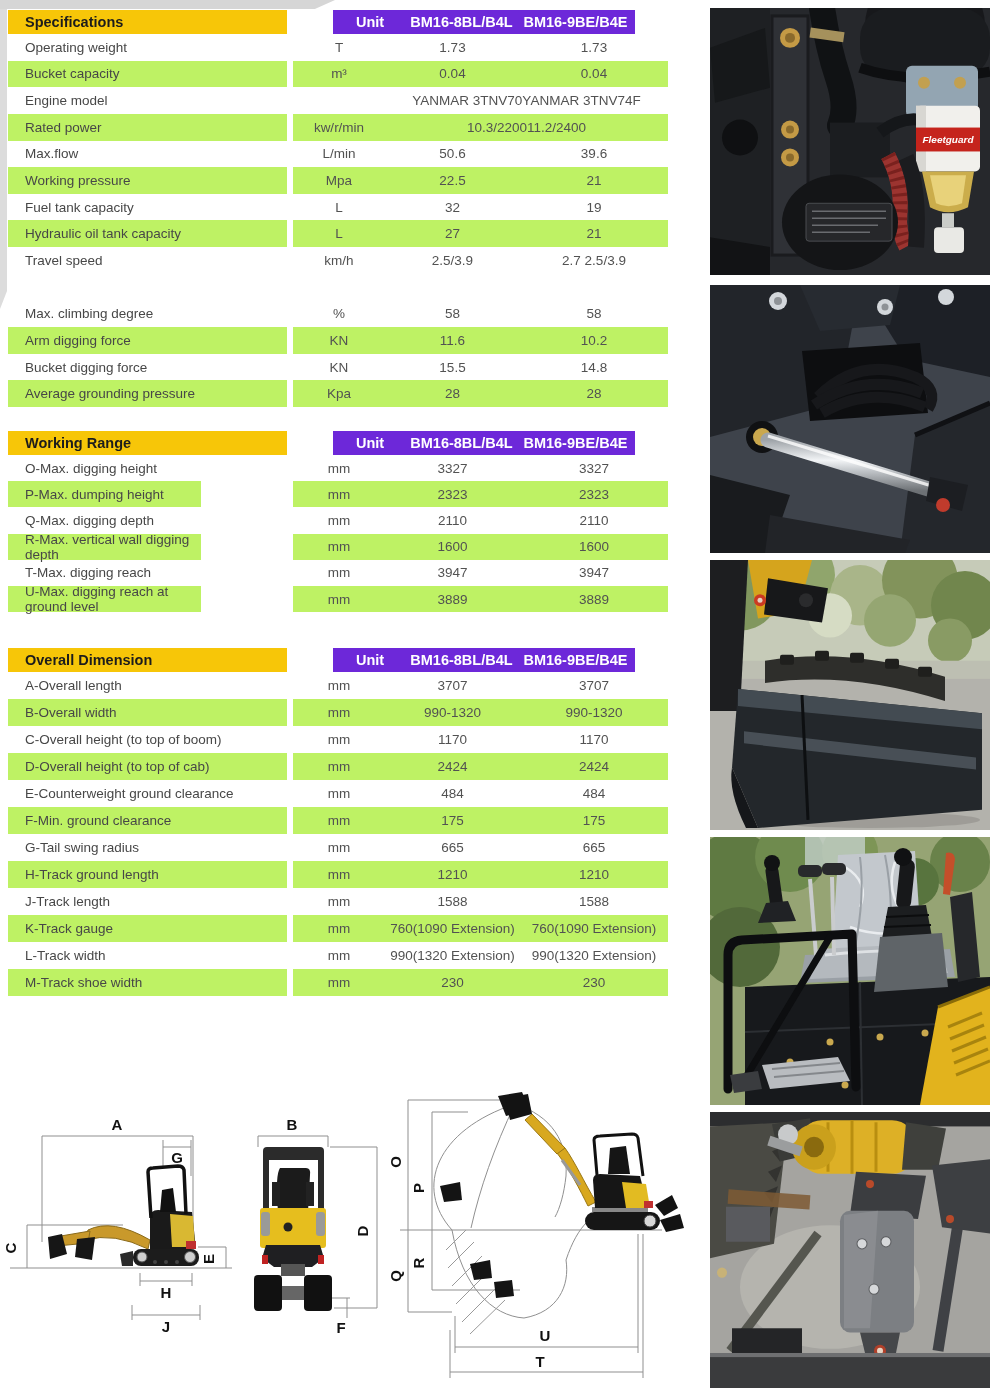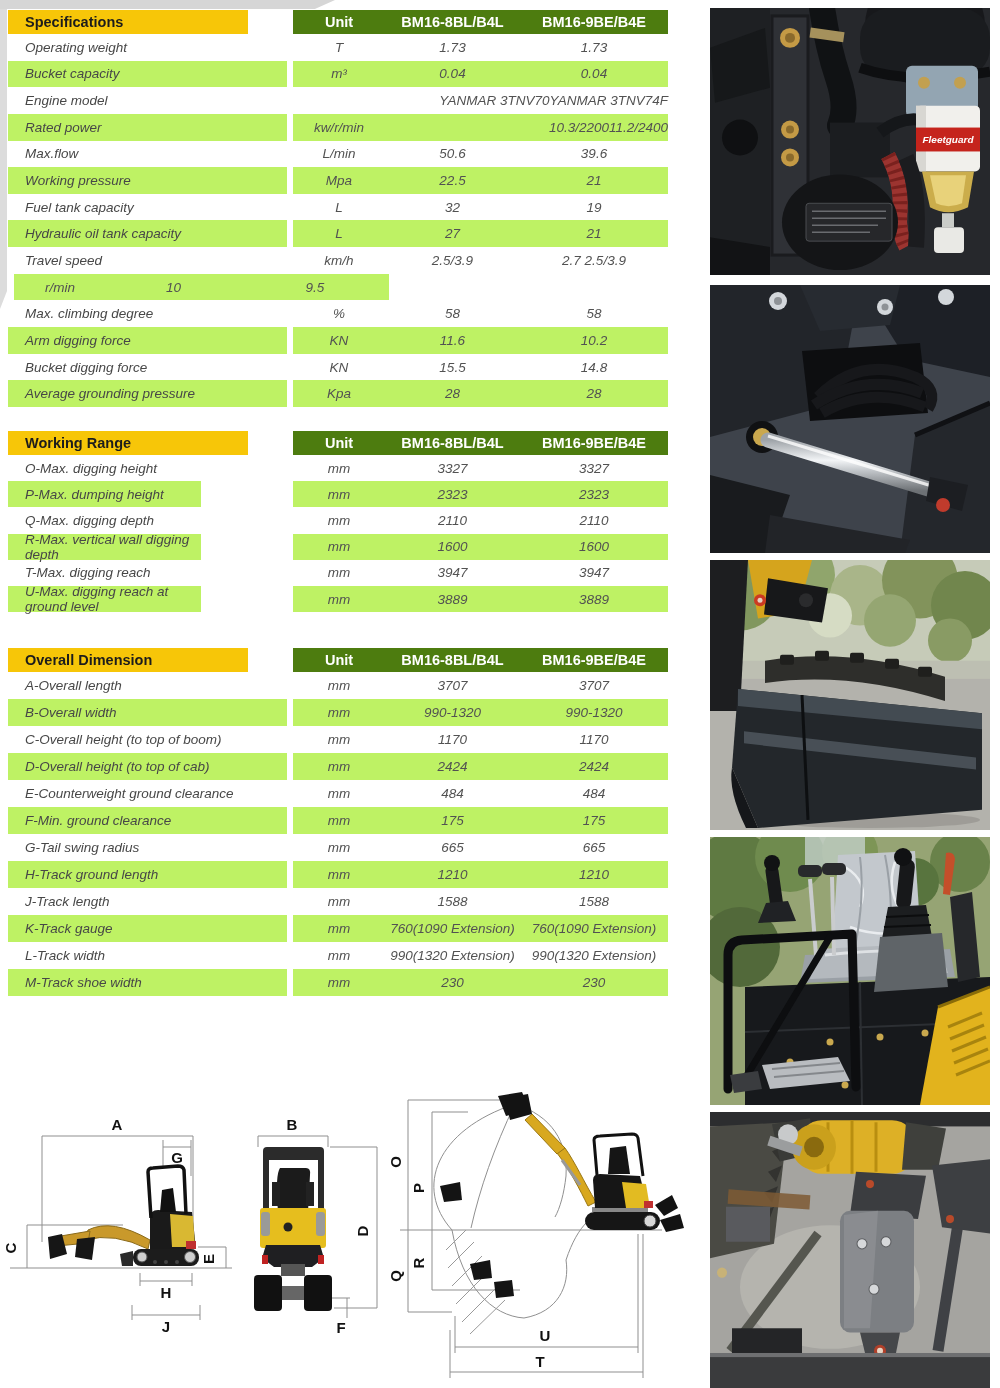--- a/index.html
+++ b/index.html
@@ -13,36 +13,36 @@
   .deco-left{position:absolute;left:0;top:9px;width:7px;height:300px;background:#dcdcdc;
     clip-path:polygon(0 0,100% 0,100% 94%,0 100%);}
 
   
   .spec-table{position:absolute;left:8px;width:660px;}
   .t1{top:10px;} .t2{top:431px;} .t3{top:648px;}
   .t-header{display:flex;height:24px;gap:20px;}
   .t-title{width:279px;background:#f7c608;color:#1c1c1c;font-weight:bold;font-size:14.5px;
     display:flex;align-items:center;padding-left:17px;box-sizing:border-box;}
   .t-gap{width:6px;background:transparent;}
-  .t-cols{width:375px;background:#4d7c0f;color:#ffffff;font-weight:bold;font-size:14.5px;
+  .t-cols{width:302px;background:#6d28d9;color:#ffffff;font-weight:bold;font-size:14.5px;
     display:flex;align-items:center;}
   .c-unit{width:92px;text-align:center;}
   .c-v1{width:135px;text-align:center;}
   .c-v2{width:148px;text-align:center;}
-  .t-rows{display:block;font-style:italic;}
+  .t-rows{display:block;}
   .t-row{display:flex;}
   .t1 .t-row{height:26.65px;} .t2 .t-row{height:26.2px;gap:44px;} .t3 .t-row{height:27px;}
   .r-label{width:279px;box-sizing:border-box;padding-left:17px;display:flex;align-items:center;
     font-size:13.5px;color:#474747;}
   .r-gap{width:6px;}
   .r-vals{width:375px;display:flex;align-items:center;position:relative;font-size:13.5px;color:#525252;}
   .r-unit{width:92px;text-align:center;}
   .r-v1{width:135px;text-align:center;}
   .r-v2{width:148px;text-align:center;}
-  .r-span{position:absolute;left:92px;width:283px;text-align:right;display:none;}
+  .r-span{position:absolute;left:92px;width:283px;text-align:center;display:none;}
   .t-row.gray .r-label,.t-row.gray .r-vals{background:#bef264;}
 
   
   .diagrams{position:absolute;left:0;top:1090px;width:700px;height:298px;}
   .dim-label{font-family:"Liberation Sans",sans-serif;font-weight:bold;font-size:15px;fill:#111111;}
 
   
   .photo{position:absolute;left:710px;width:280px;margin:0;padding:0;}
   .photo svg{display:block;width:100%;height:100%;}
   .ph1{top:8px;height:267px;} .ph2{top:285px;height:268px;} .ph3{top:560px;height:270px;}
@@ -150,26 +150,20 @@
     <div class="r-gap"></div>
     <div class="r-vals">
       <span class="r-unit">km/h</span>
       <span class="r-v1">2.5/3.9</span>
       <span class="r-v2">2.7  2.5/3.9</span>
 
     </div>
   </div>
       <div class="t-row gray">
     <div class="r-gap"></div>
-    <div class="r-vals">
-      <span class="r-unit">r/min</span>
-      <span class="r-v1">10</span>
-      <span class="r-v2">9.5</span>
-
-    </div>
   </div>
       <div class="t-row">
     <div class="r-label">Max. climbing degree</div>
     <div class="r-gap"></div>
     <div class="r-vals">
       <span class="r-unit">%</span>
       <span class="r-v1">58</span>
       <span class="r-v2">58</span>
 
     </div>

